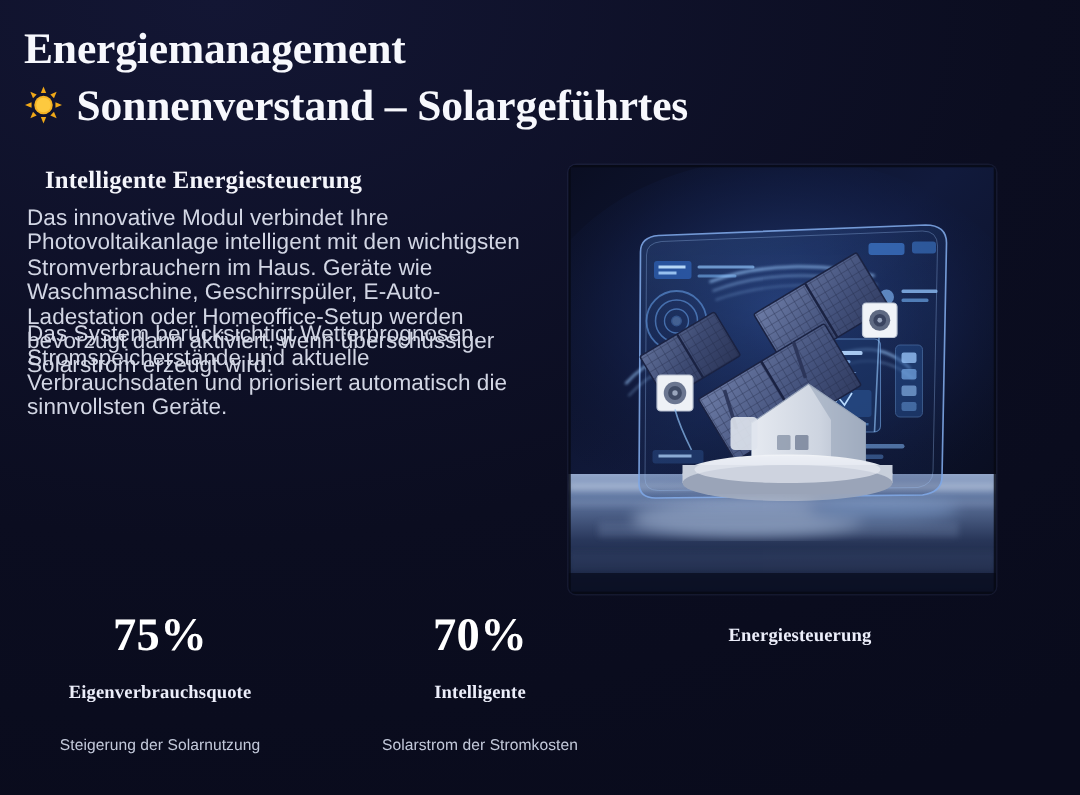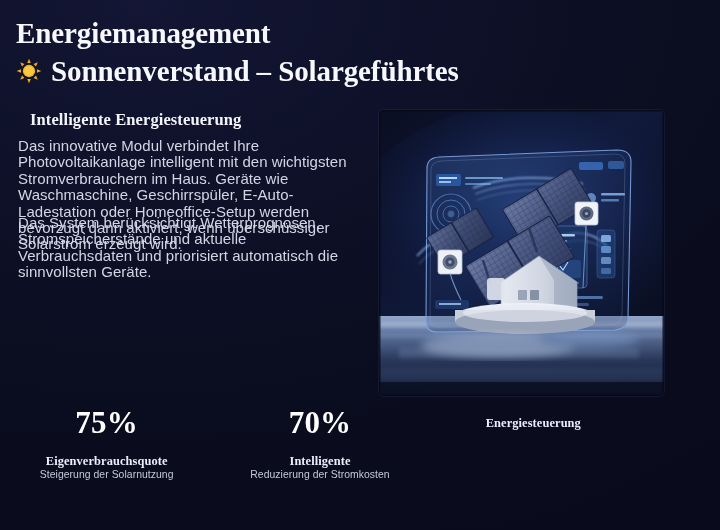--- a/index.html
+++ b/index.html
@@ -115,21 +115,21 @@
     font-family: "Liberation Serif", serif;
     font-size: 12.4px;
     font-weight: 700;
     color: #eceefa;
     margin-top: 12px;
     letter-spacing: 0.1px;
   }
   .stat-desc {
     font-size: 10.4px;
     color: #c3c9da;
-    margin-top: 0;
+    margin-top: 23px;
     letter-spacing: 0.05px;
   }
 </style>
 </head>
 <body>
 
 <div class="slide">
 
   <div class="title-block">
     <div class="title-line">Energiemanagement</div>
@@ -361,20 +361,20 @@
 
   <div class="stats">
     <div class="stat">
       <div class="stat-value">75%</div>
       <div class="stat-label">Eigenverbrauchsquote</div>
       <div class="stat-desc">Steigerung der Solarnutzung</div>
     </div>
     <div class="stat">
       <div class="stat-value">70%</div>
       <div class="stat-label">Intelligente</div>
-      <div class="stat-desc">Reduzierung der Stromkosten</div>
+      <div class="stat-desc">Solarstrom der Stromkosten</div>
     </div>
     <div class="stat">
       <div class="stat-label">Energiesteuerung</div>
     </div>
   </div>
 
 </div>
 
 </body></html>

